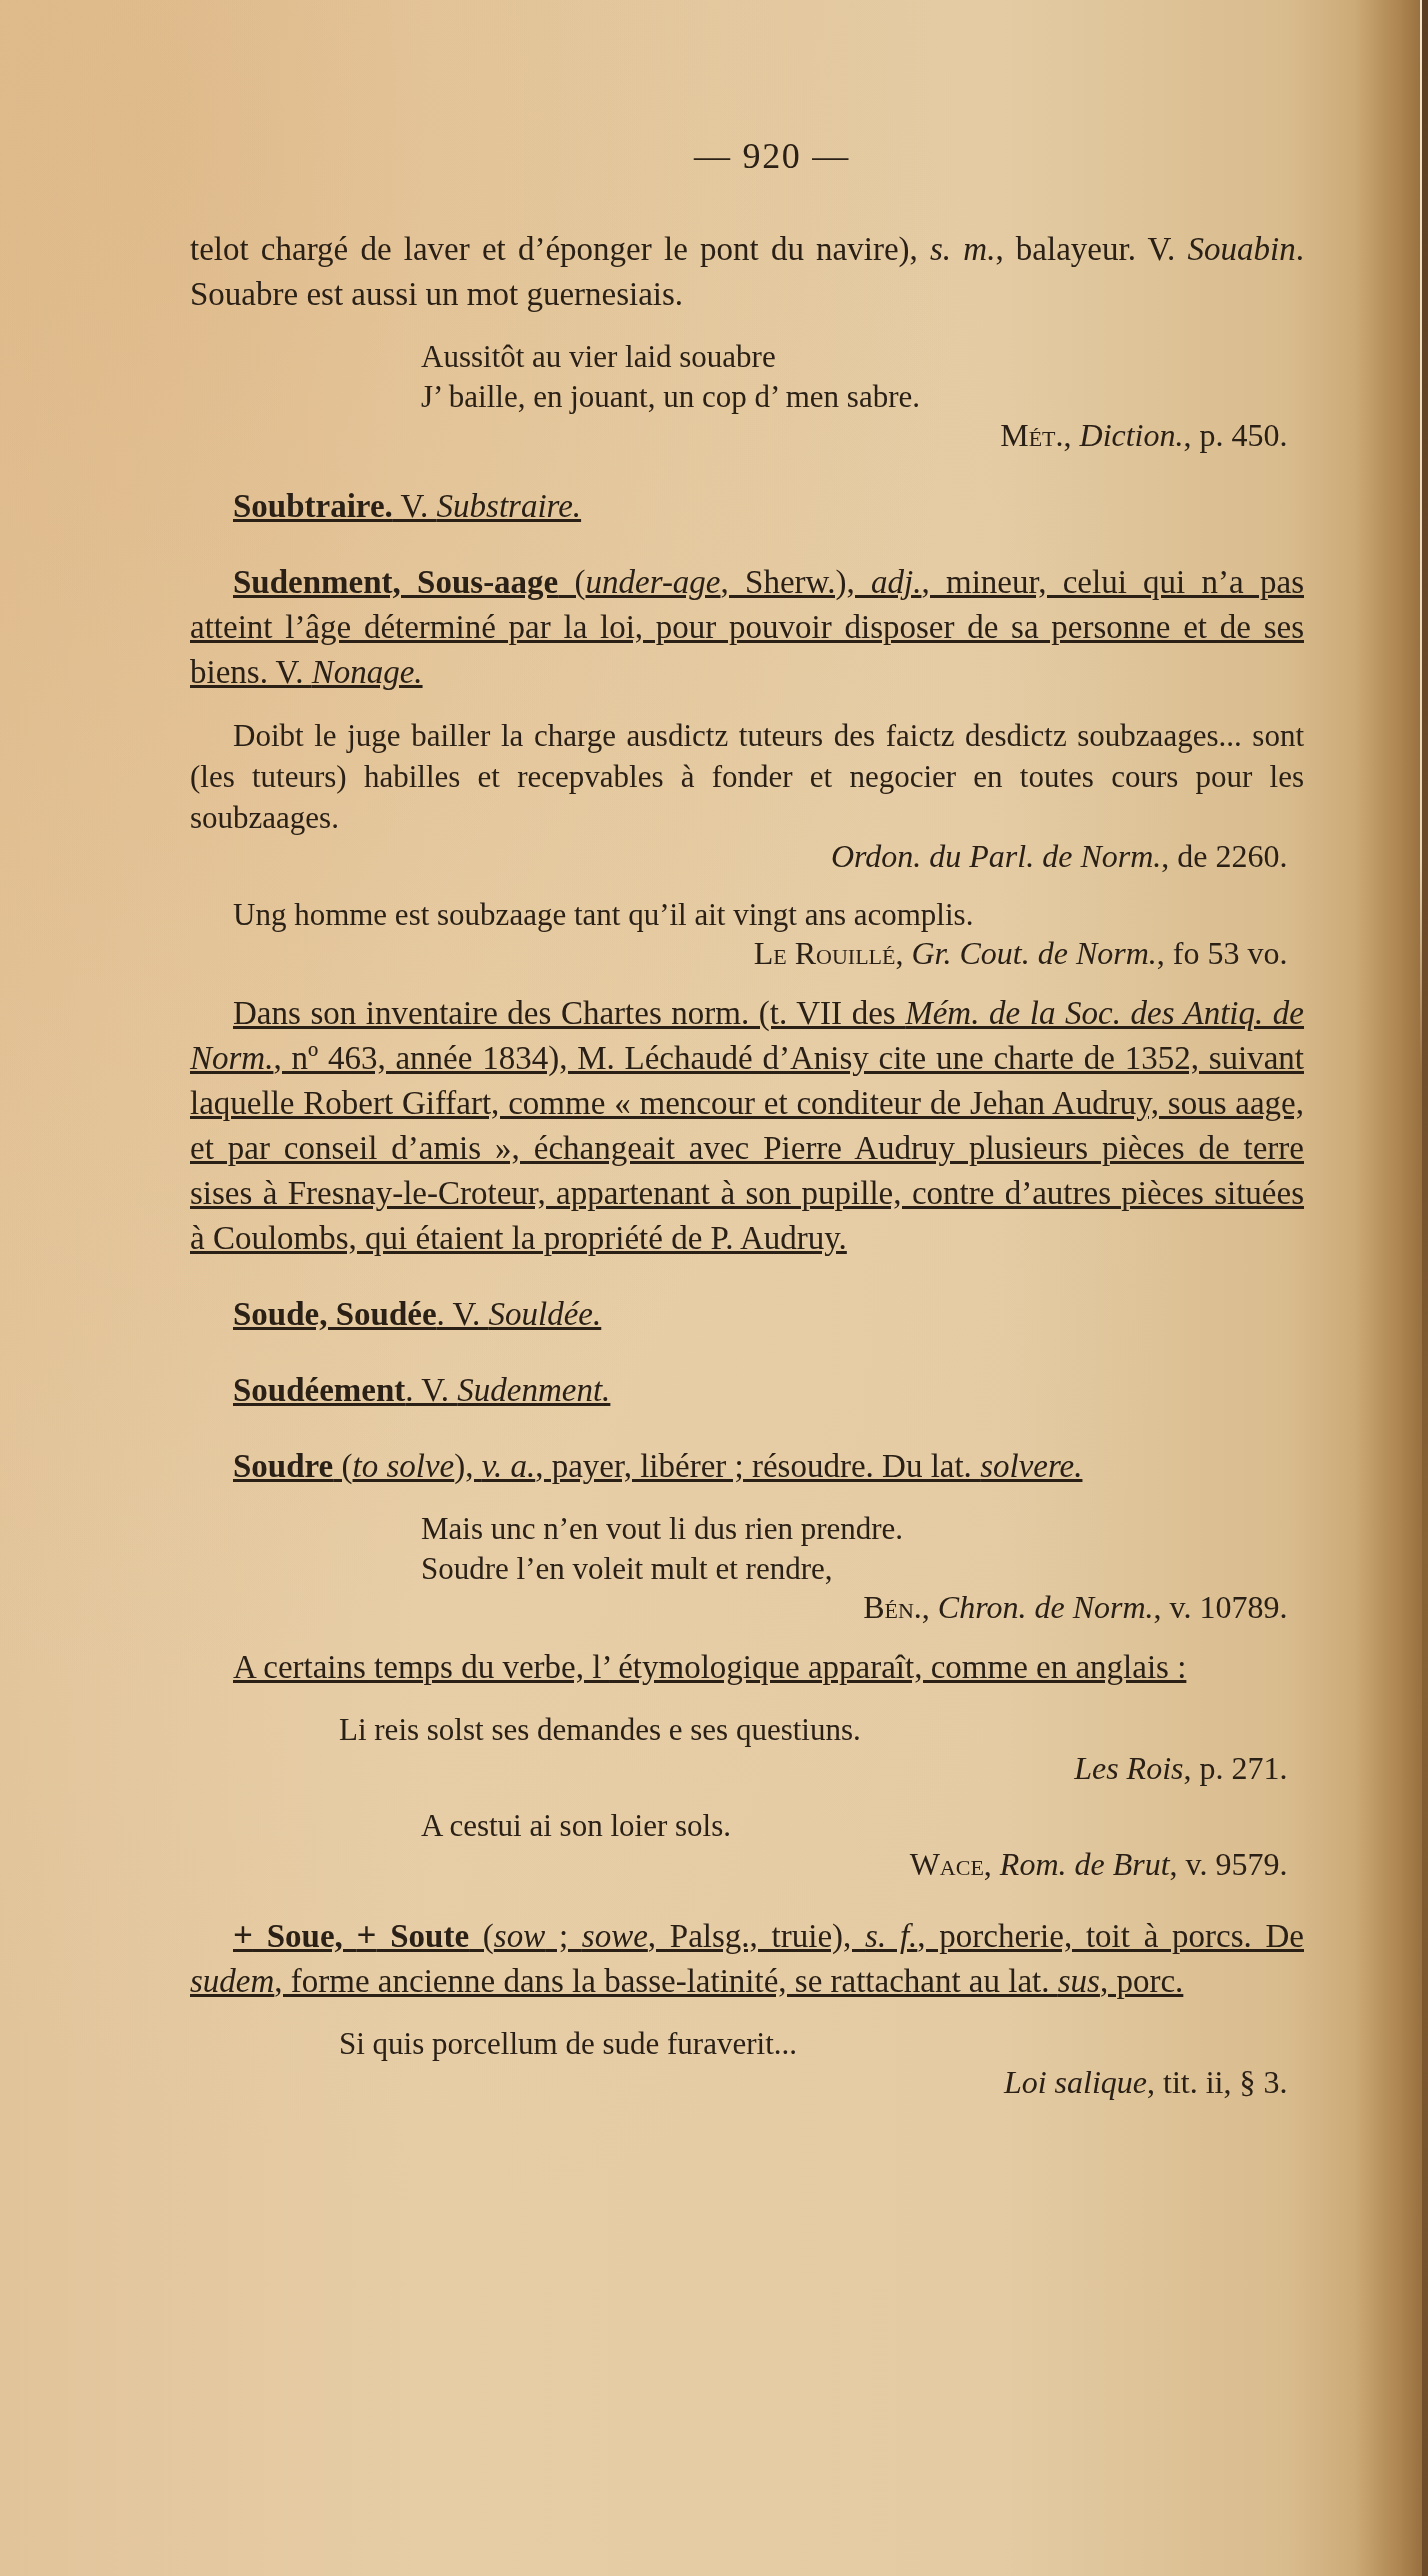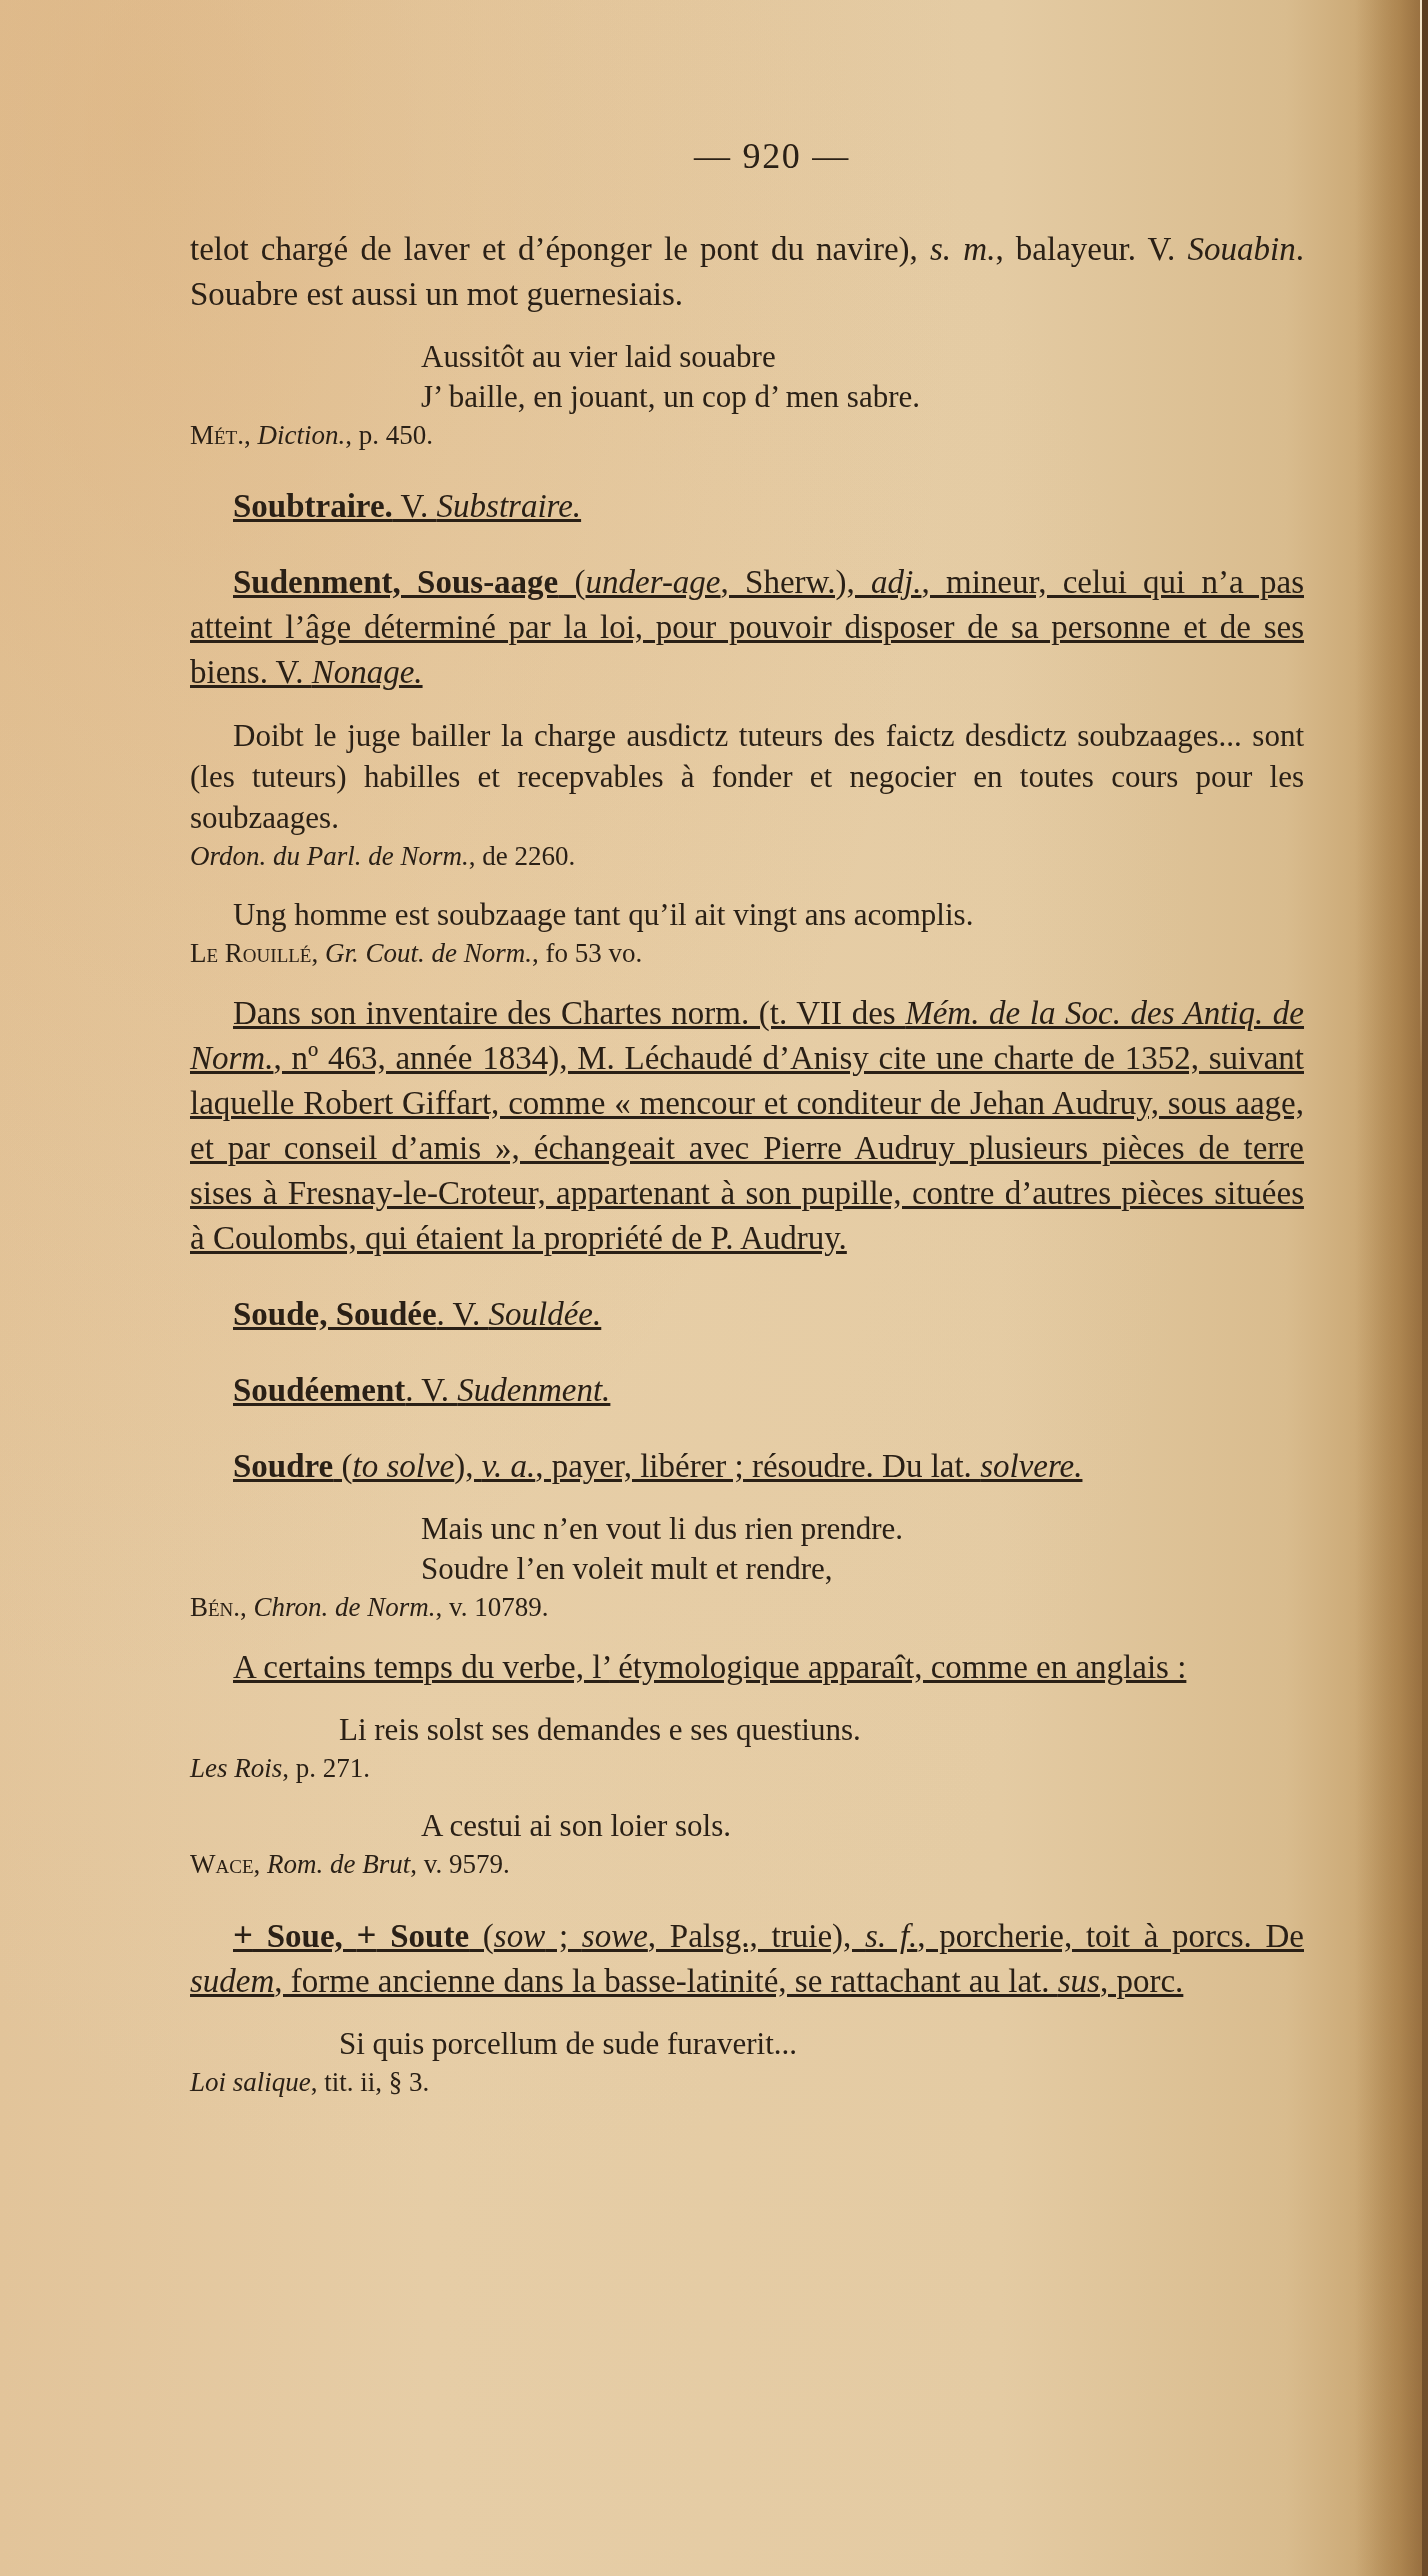--- a/index.html
+++ b/index.html
@@ -71,21 +71,22 @@
     }
     .verse.v2 { padding-left: 149px; }
     .verse.v3 { padding-left: 231px; }
     .quote {
       font-size: 31px;
       line-height: 41px;
       text-align: justify;
       text-indent: 43px;
     }
     .cite {
-      font-size: 27px;
+      text-align: right;
+      font-size: 32px;
       line-height: 36px;
       padding-right: 16.5px;
     }
     .sc { font-variant: small-caps; }
     b, .hw { font-weight: bold; }
     i, .it { font-style: italic; }
     .cross { font-weight: bold; font-size: 35px; }
   </style>
 </head>
 <body>

